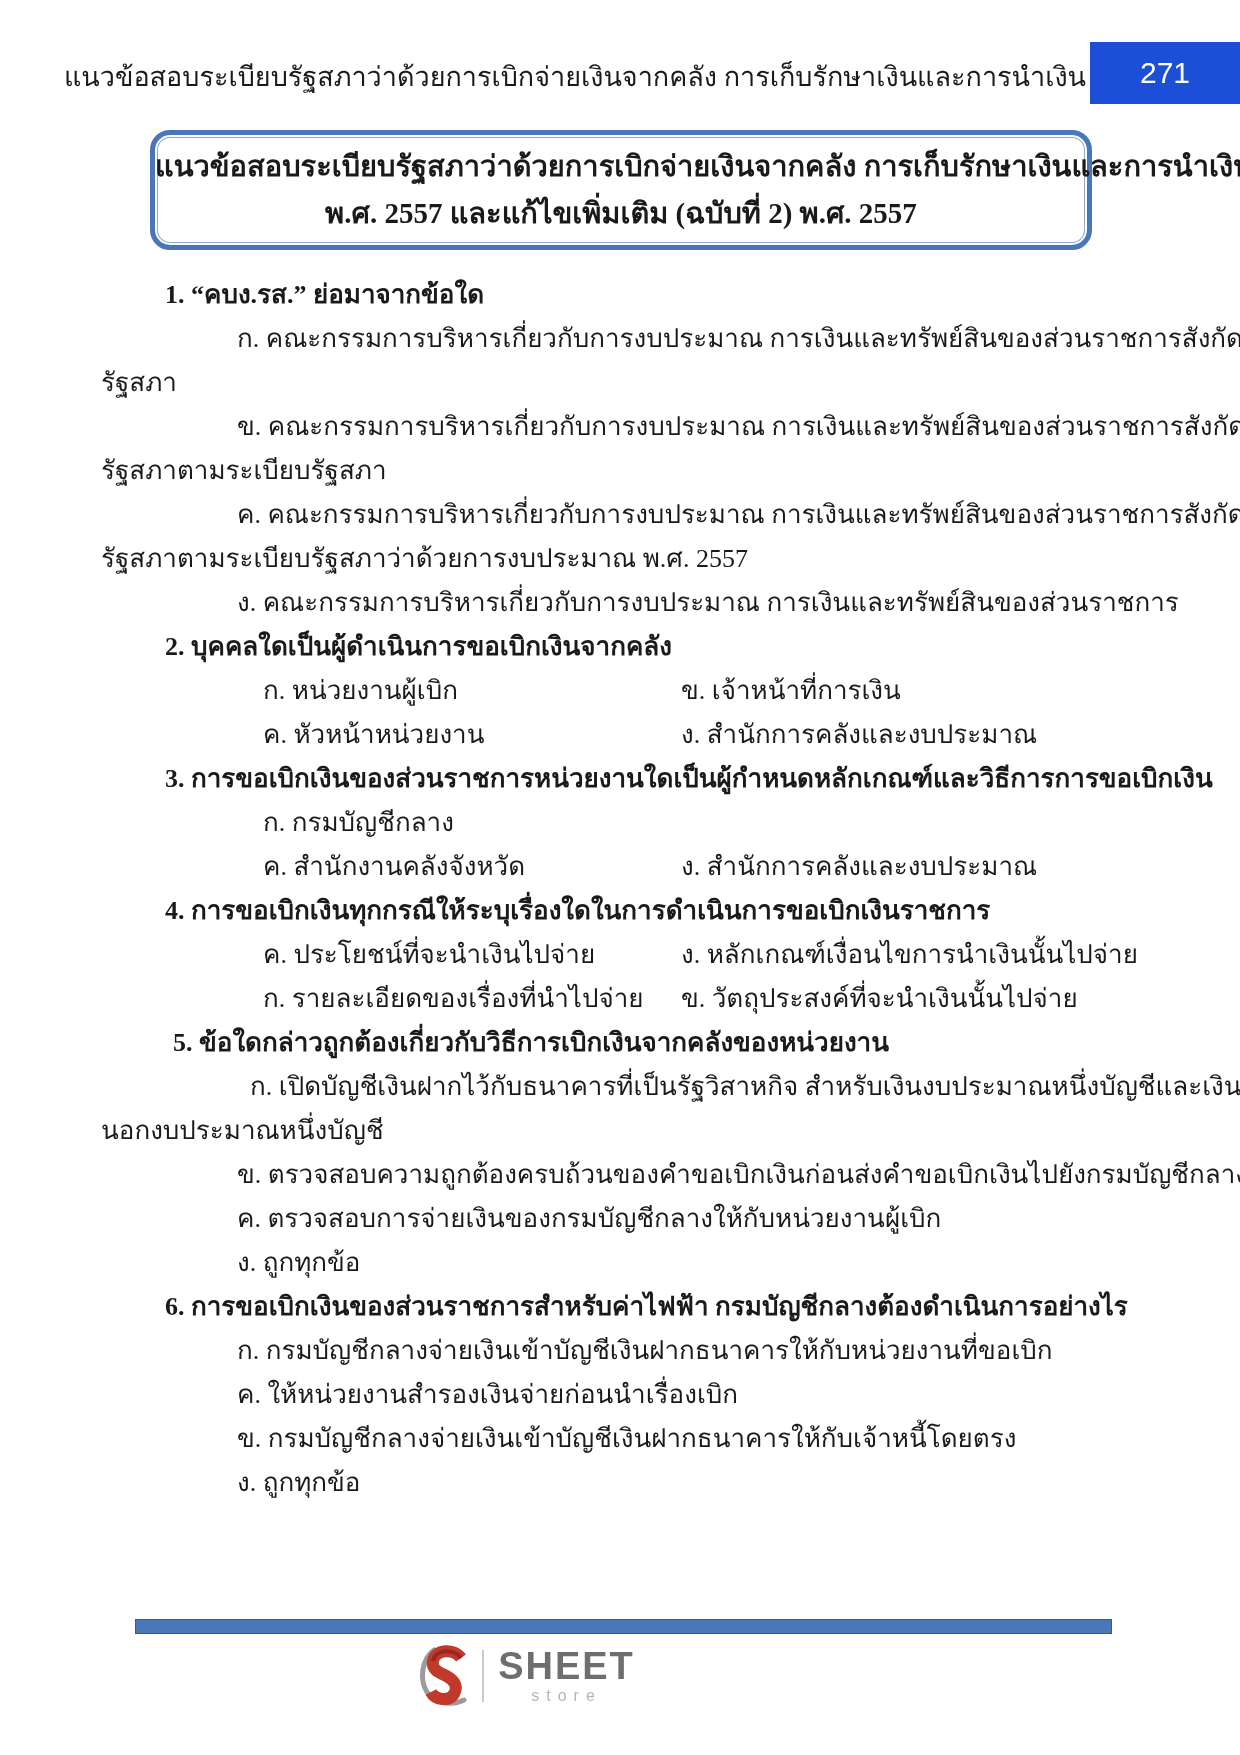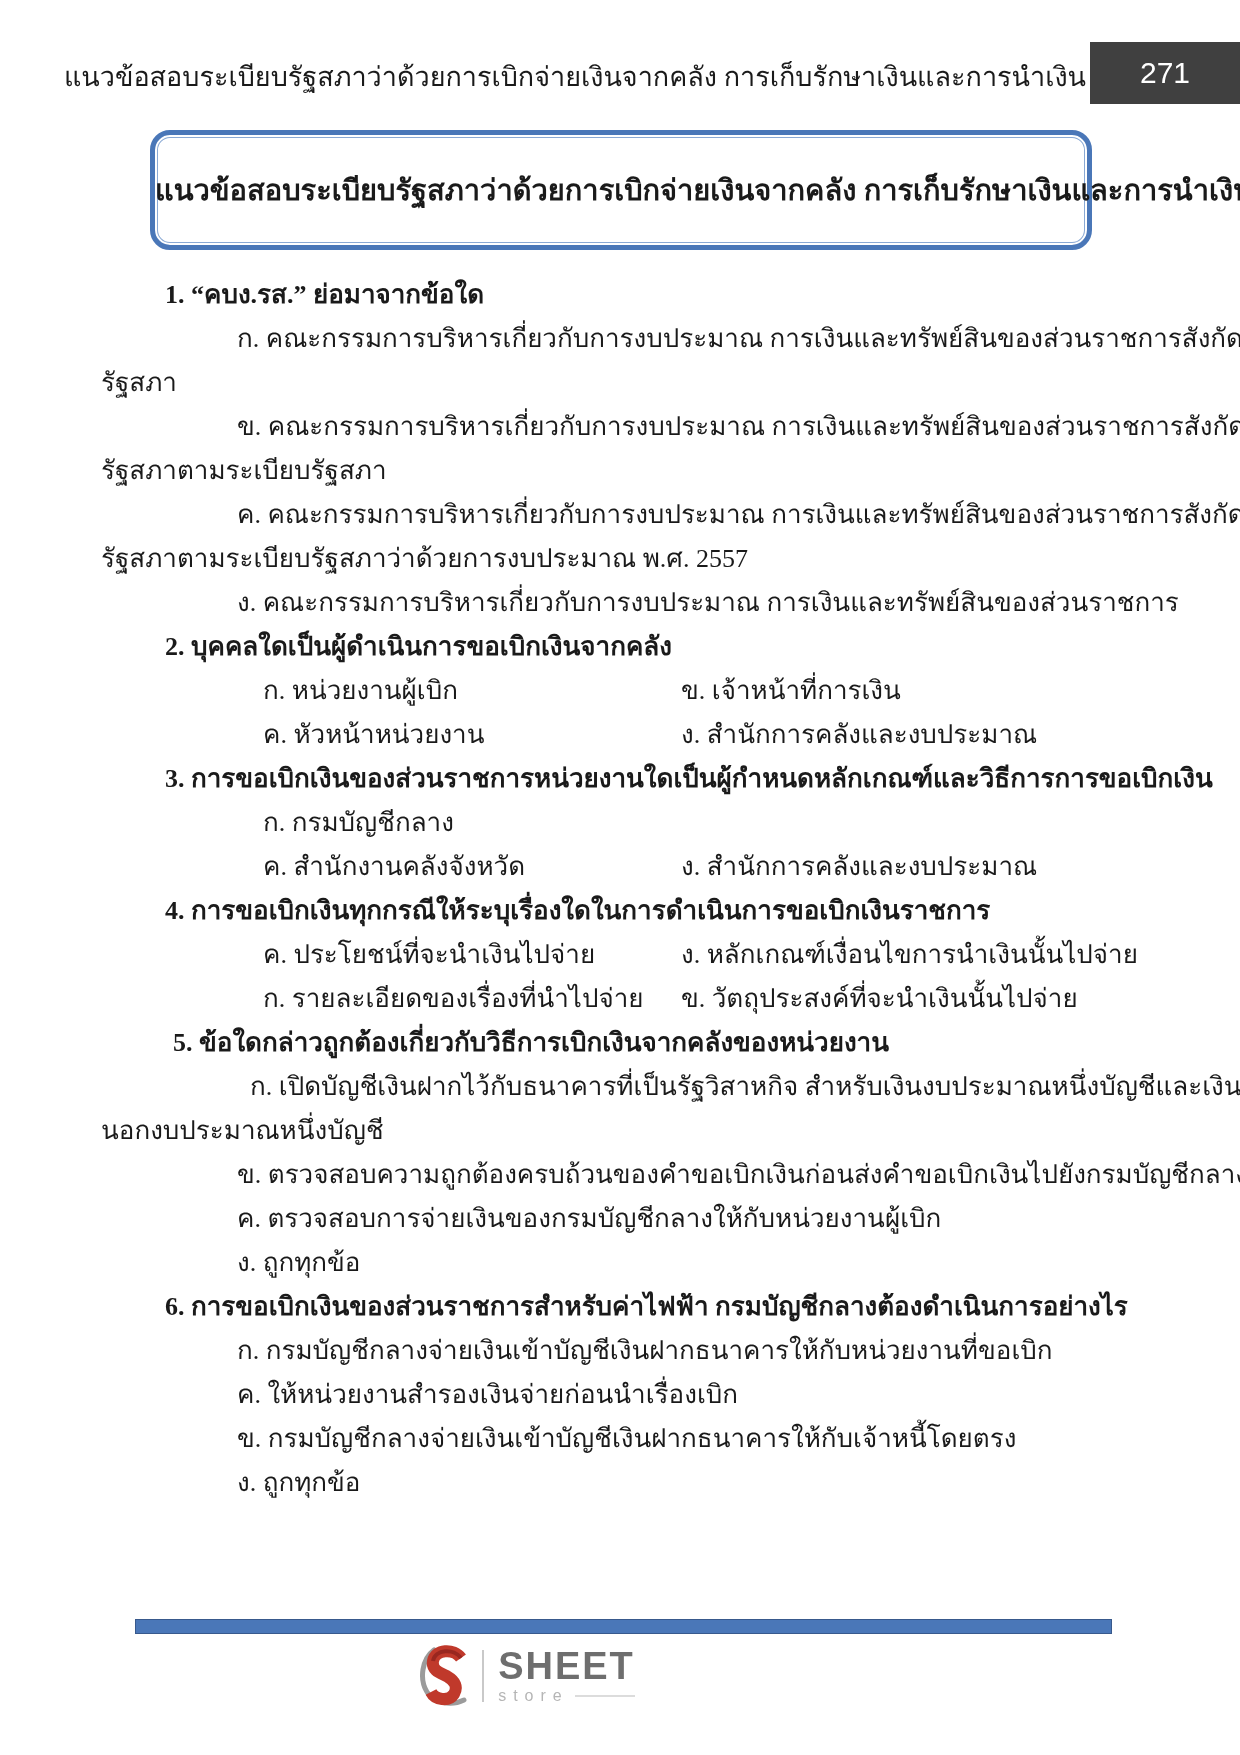--- a/index.html
+++ b/index.html
@@ -12,21 +12,21 @@
     font-family:"Liberation Serif","DejaVu Serif",serif;
     color:#1a1a1a;
   }
   
   .running-head {
     position:absolute; top:55px; left:0; width:1150px;
     text-align:center; font-size:27px; white-space:nowrap;
   }
   .page-num {
     position:absolute; top:42px; right:0; width:150px; height:62px;
-    background:#404040; color:#ffffff;
+    background:#1d4ed8; color:#ffffff;
     display:flex; align-items:center; justify-content:center;
     font-size:30px; font-family:"Liberation Sans","DejaVu Sans",sans-serif;
   }
   
   .title-box {
     position:absolute; top:130px; left:150px; width:932px; height:110px;
     border:5px solid #4a77b8; border-radius:20px;
     box-shadow: inset 0 0 0 2px #ffffff, inset 0 0 0 3px #8aa9d4;
     display:flex; flex-direction:column; justify-content:center;
     text-align:center; font-weight:bold; font-size:29px; line-height:47px;
@@ -52,36 +52,37 @@
     background:#4a77b8; border:1px solid #38598c;
   }
   .logo {
     position:absolute; top:1645px; left:0; width:1008px;
     display:flex; justify-content:center;
   }
   .logo-inner { display:flex; align-items:center; margin-left:45px; }
   .logo-divider { width:2px; height:52px; background:#c9c9c9; margin:0 14px 0 10px; }
   .logo-text { font-family:"Liberation Sans","DejaVu Sans",sans-serif; }
   .logo-name { font-size:38px; font-weight:bold; color:#6e6e6e; letter-spacing:2px; line-height:36px; }
-  .logo-sub-row { display:flex; align-items:center; margin-top:3px; }
+  .logo-sub-row { display:flex; align-items:center; margin-top:3px;flex-direction:column; }
   .logo-sub { font-size:16px; color:#b5b5b5; letter-spacing:7px; }
   .sub-line { flex:1; height:2px; background:#dcdcdc; margin-left:6px; min-width:36px; }
 </style>
 </head>
 <body>
 
 <div class="page">
 
   <div class="running-head">แนวข้อสอบระเบียบรัฐสภาว่าด้วยการเบิกจ่ายเงินจากคลัง การเก็บรักษาเงินและการนำเงิน</div>
   <div class="page-num">
     <span>271</span>
   </div>
 
   <div class="title-box">
     <div>แนวข้อสอบระเบียบรัฐสภาว่าด้วยการเบิกจ่ายเงินจากคลัง การเก็บรักษาเงินและการนำเงินส่งคลัง</div>
+    <div>พ.ศ. 2557 และแก้ไขเพิ่มเติม (ฉบับที่ 2) พ.ศ. 2557</div>
   </div>
 
   <div class="content">
 
     <div class="line qh">1. “คบง.รส.” ย่อมาจากข้อใด</div>
     <div class="line o1">ก. คณะกรรมการบริหารเกี่ยวกับการงบประมาณ การเงินและทรัพย์สินของส่วนราชการสังกัด</div>
     <div class="line cont">รัฐสภา</div>
     <div class="line o1">ข. คณะกรรมการบริหารเกี่ยวกับการงบประมาณ การเงินและทรัพย์สินของส่วนราชการสังกัด</div>
     <div class="line cont">รัฐสภาตามระเบียบรัฐสภา</div>
     <div class="line o1">ค. คณะกรรมการบริหารเกี่ยวกับการงบประมาณ การเงินและทรัพย์สินของส่วนราชการสังกัด</div>

